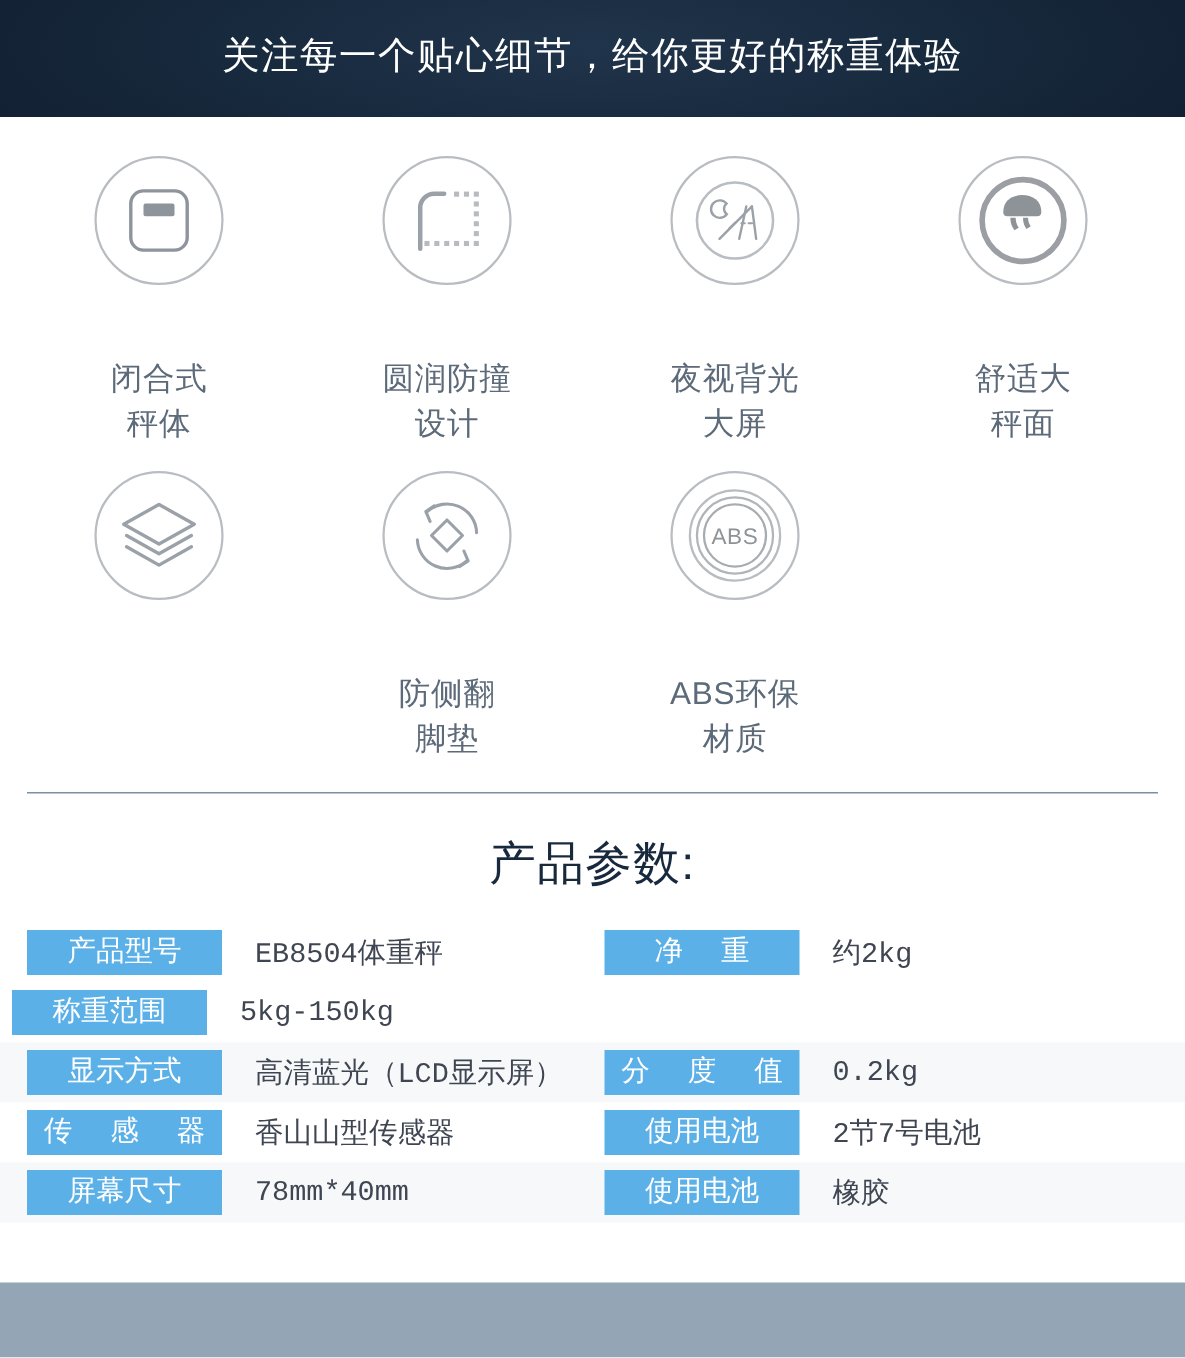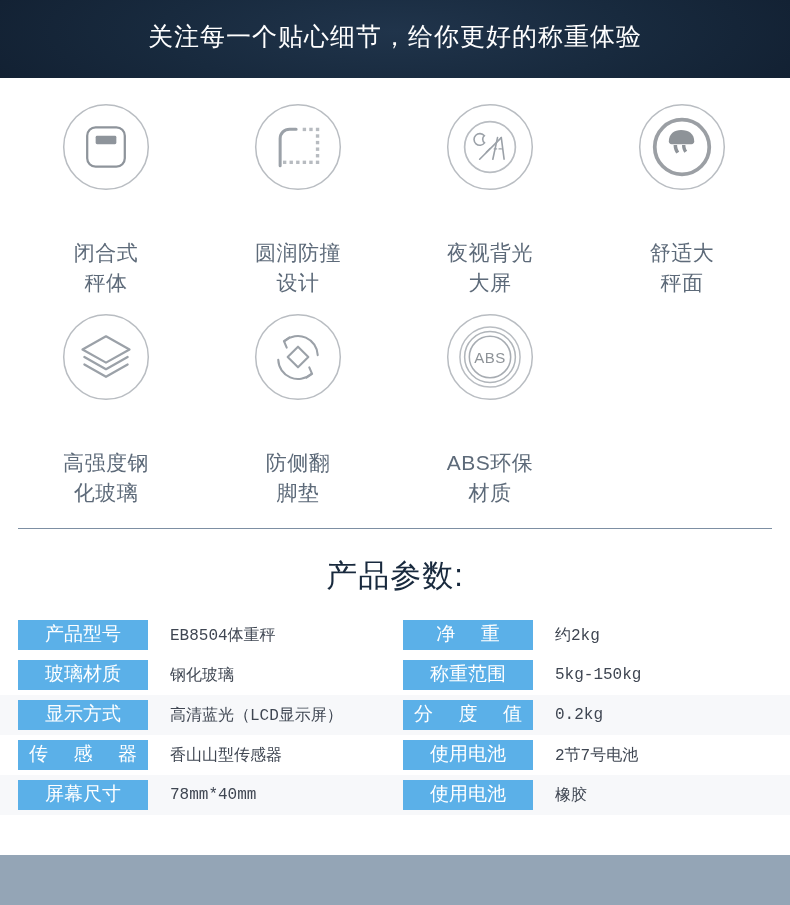--- a/index.html
+++ b/index.html
@@ -123,21 +123,21 @@
     white-space: nowrap;
     overflow: hidden;
     flex: none;
     display: flex;
     align-items: center;
     justify-content: center;
   }
   .spec-key.spaced { letter-spacing: 7px; text-indent: 7px; }
   .spec-val {
     color: #3f4652;
-    font-size: 16px;
+    font-size: 19px;
     margin-left: 22px;
     white-space: nowrap;
   }
 
   
   .footer-band {
     position: absolute;
     left: 0;
     top: 855px;
     width: 790px;
@@ -211,21 +211,20 @@
     <div class="flabel">舒适大<br>秤面</div>
   </div>
 
   <div class="feature">
     <svg class="ficon" viewBox="0 0 100 100">
       <circle cx="50" cy="50" r="45" fill="none" stroke="#b9bdc2" stroke-width="1.6"></circle>
       <path d="M50 28 L75 42 L50 56 L25 42 Z" fill="none" stroke="#9ba1a8" stroke-width="2.4" stroke-linejoin="round"></path>
       <path d="M27 50 L50 63 L73 50" fill="none" stroke="#9ba1a8" stroke-width="2.4" stroke-linejoin="round" stroke-linecap="round"></path>
       <path d="M27 58 L50 71 L73 58" fill="none" stroke="#9ba1a8" stroke-width="2.4" stroke-linejoin="round" stroke-linecap="round"></path>
     </svg>
-    <div class="flabel">高强度钢<br>化玻璃</div>
   </div>
 
   <div class="feature">
     <svg class="ficon" viewBox="0 0 100 100">
       <circle cx="50" cy="50" r="45" fill="none" stroke="#b9bdc2" stroke-width="1.6"></circle>
       <path d="M36 33 A21 21 0 0 1 71 48" fill="none" stroke="#9ba1a8" stroke-width="2.2" stroke-linecap="round"></path>
       <path d="M41 29 L35 33 L38 40" fill="none" stroke="#9ba1a8" stroke-width="2.2" stroke-linecap="round" stroke-linejoin="round"></path>
       <path d="M64 68 A21 21 0 0 1 29 53" fill="none" stroke="#9ba1a8" stroke-width="2.2" stroke-linecap="round"></path>
       <path d="M59 72 L65 68 L62 61" fill="none" stroke="#9ba1a8" stroke-width="2.2" stroke-linecap="round" stroke-linejoin="round"></path>
       <path d="M50 39 L61 50 L50 61 L39 50 Z" fill="none" stroke="#9ba1a8" stroke-width="2.2" stroke-linejoin="round"></path>
@@ -259,24 +258,20 @@
       <div class="spec-val">EB8504体重秤</div>
     </div>
     <div class="spec-cell right">
       <div class="spec-key spaced">净 重</div>
       <div class="spec-val">约2kg</div>
     </div>
   </div>
 
 
   <div class="spec-row">
-    <div class="spec-cell left">
-      <div class="spec-key">玻璃材质</div>
-      <div class="spec-val">钢化玻璃</div>
-    </div>
     <div class="spec-cell right">
       <div class="spec-key">称重范围</div>
       <div class="spec-val">5kg-150kg</div>
     </div>
   </div>
 
   <div class="spec-row alt">
     <div class="spec-cell left">
       <div class="spec-key">显示方式</div>
       <div class="spec-val">高清蓝光（LCD显示屏）</div>

